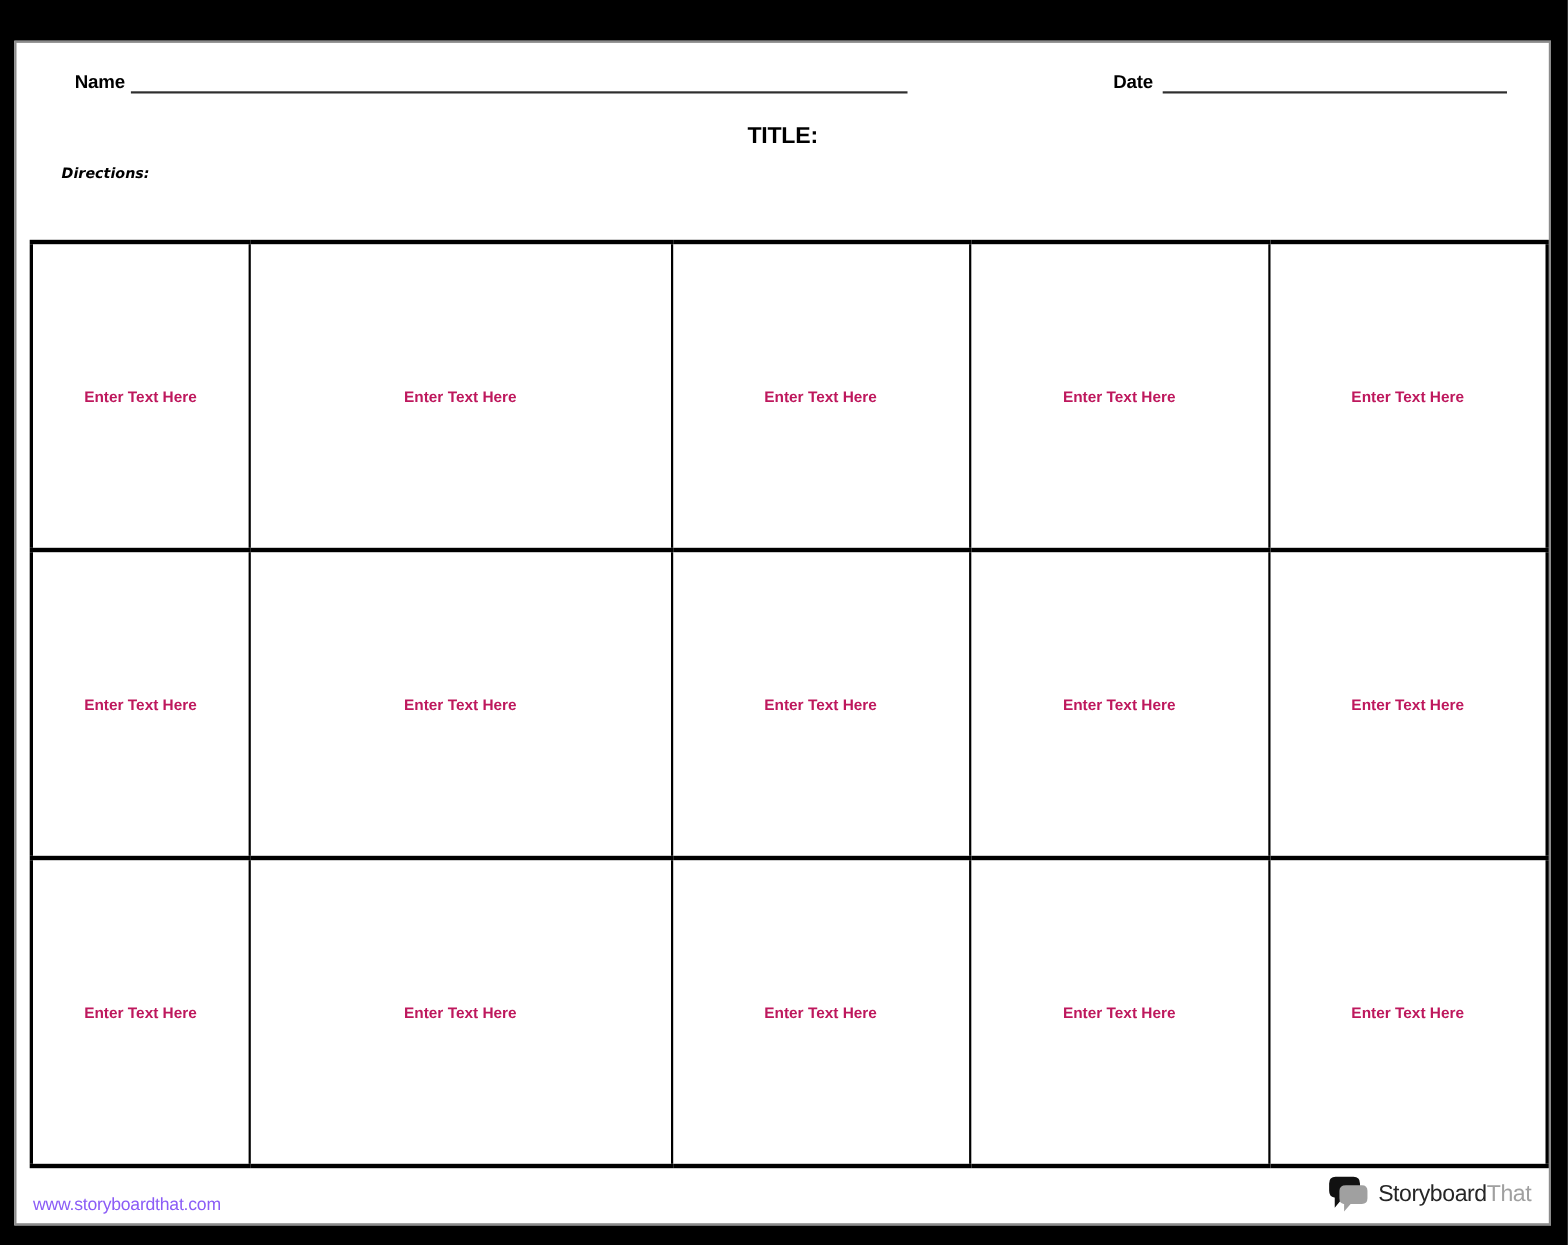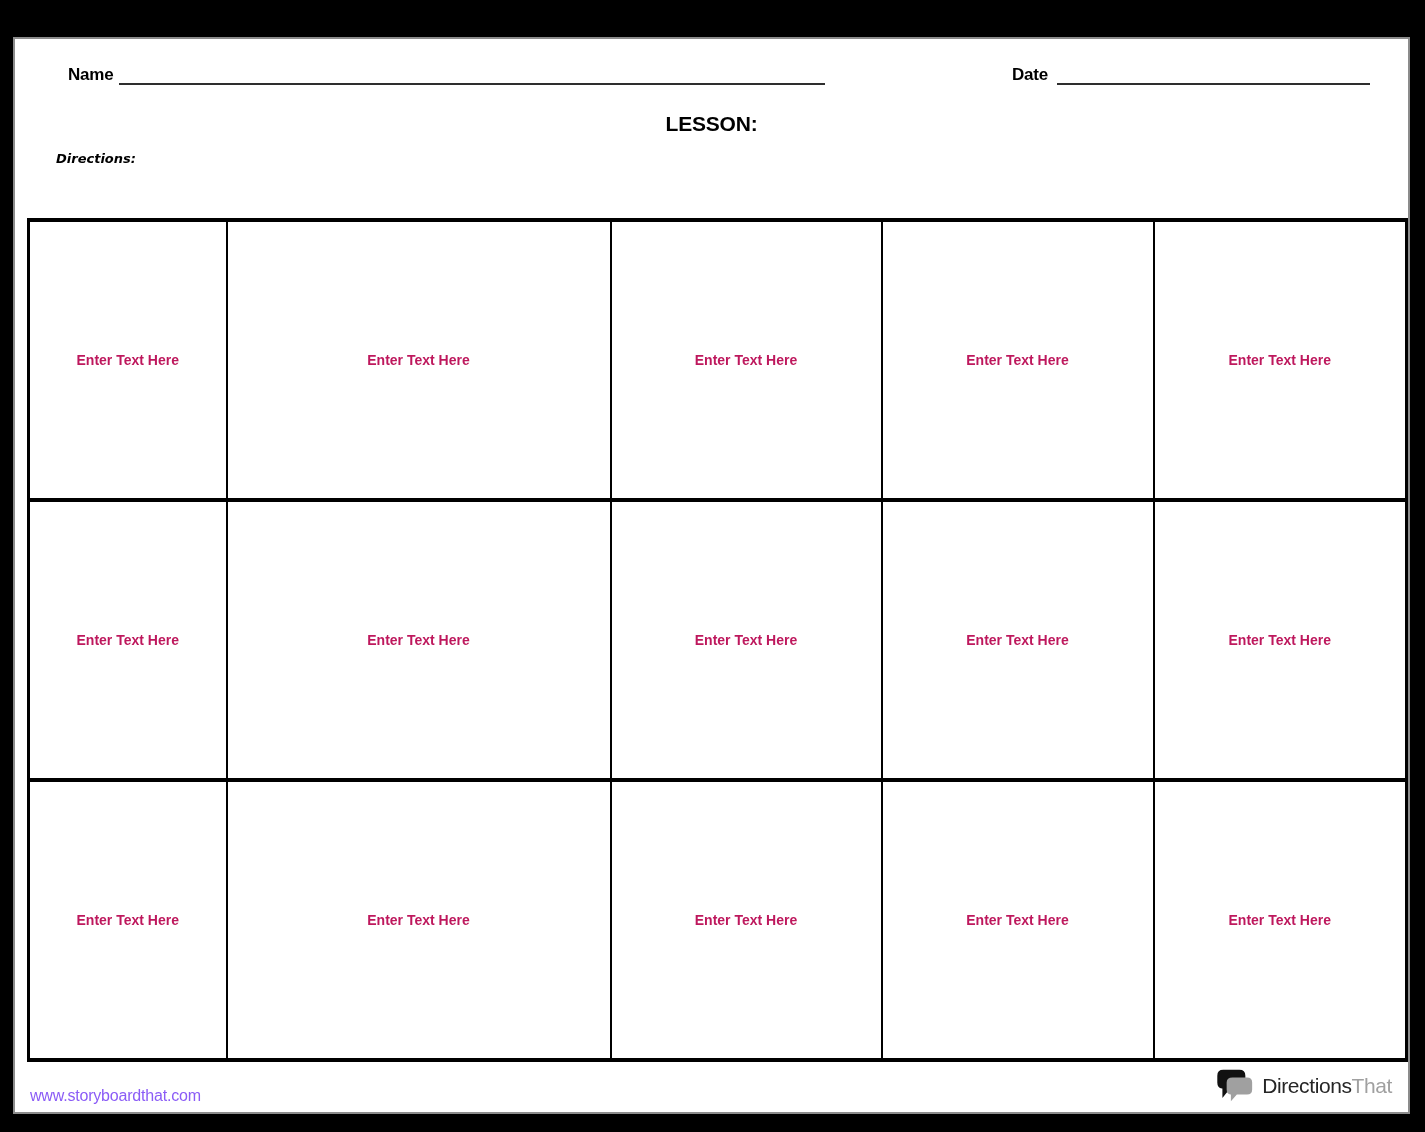--- a/index.html
+++ b/index.html
@@ -76,21 +76,21 @@
 
 <div class="frame">
   <div class="page">
 
     <span class="field-label name-label">Name</span>
     <div class="write-line name-line"></div>
 
     <span class="field-label date-label">Date</span>
     <div class="write-line date-line"></div>
 
-    <div class="title">LESSON:</div>
+    <div class="title">TITLE:</div>
 
     <div class="directions">Directions:</div>
 
     <table class="grid">
       <colgroup>
         <col style="width:198px">
           <col style="width:384px">
           <col style="width:271px">
         <col style="width:272px">
           <col style="width:253px">
@@ -123,18 +123,18 @@
     <div class="website">www.storyboardthat.com</div>
 
     <div class="logo">
       <span style="display:inline-block; line-height:0;">
         <svg width="38" height="34" viewBox="0 0 44 40">
           <path fill="#111111" d="M7,1 h19 q7,0 7,7 v8 q0,7 -7,7 h-11 l-9,11 v-11 h-0.5 q-5.5,-0.5 -5.5,-7 v-8 q0,-7 7,-7 z"></path>
           <path fill="#a0a0a0" d="M18,10 h17 q6,0 6,6 v8 q0,6 -6,6 h-12 l-7,8 v-8 h-0.5 q-4.5,-0.5 -4.5,-6 v-8 q0,-6 7,-6 z"></path>
         </svg>
       </span>
       <span class="logo-text">
-        <span class="dark">Directions</span><span class="lite">That</span>
+        <span class="dark">Storyboard</span><span class="lite">That</span>
       </span>
     </div>
 
   </div>
 </div>
 
 </body></html>

